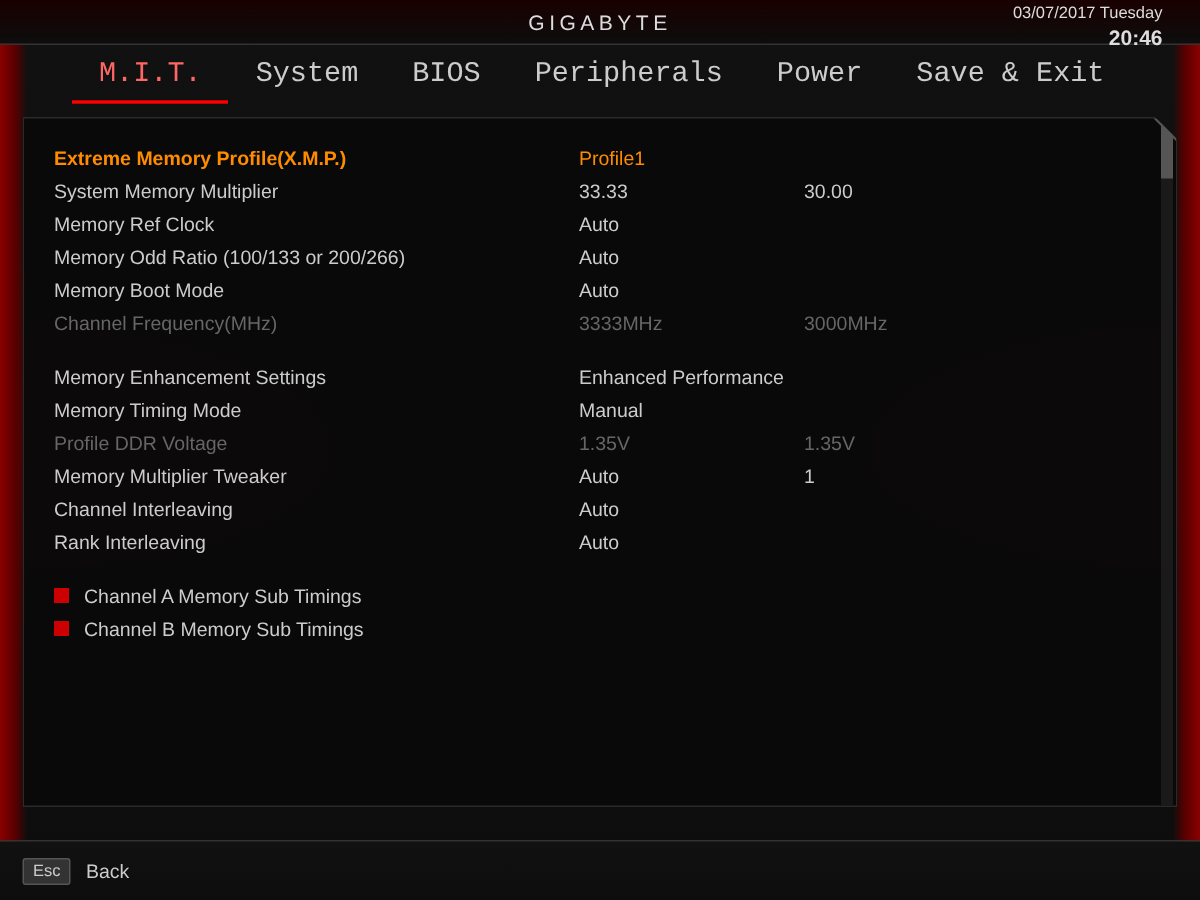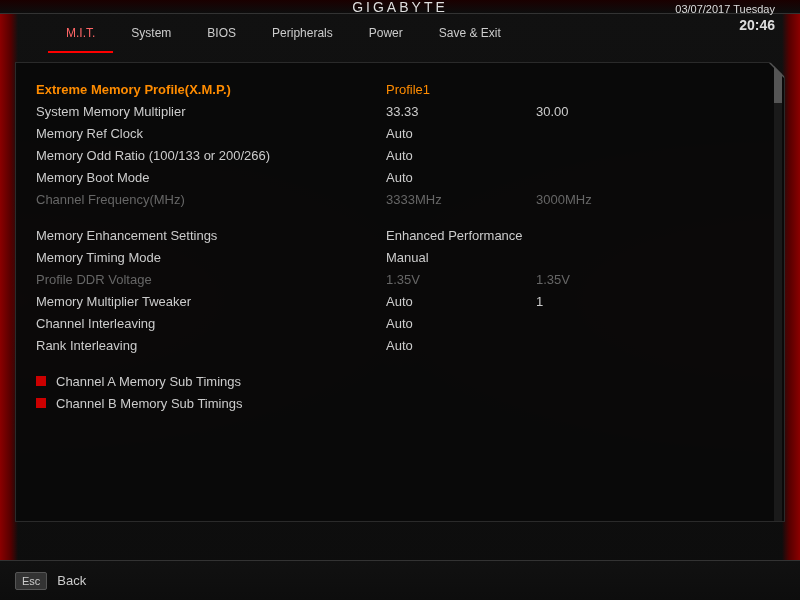--- a/index.html
+++ b/index.html
@@ -34,21 +34,21 @@
       position: absolute;
       right: 0; top: 0; bottom: 0;
       width: 18px;
       background: linear-gradient(270deg, #8b0000, #550000 60%, transparent);
       pointer-events: none;
     }
 
     
     .header {
       position: relative;
-      height: 14px;
+      height: 30px;
       display: flex;
       align-items: center;
       justify-content: center;
       background: linear-gradient(180deg, #1a0000 0%, #0d0d0d 100%);
       border-bottom: 1px solid #333;
     }
 
     .brand-title {
       color: #ddd;
       font-size: 14px;
@@ -93,24 +93,25 @@
       display: flex;
       gap: 0;
       flex: 1;
     }
 
     .nav-item {
       padding: 0 18px;
       height: 40px;
       line-height: 40px;
       color: #ccc;
-      font-size: 12px;
+      font-size: 19px;
       cursor: pointer;
       position: relative;
       white-space: nowrap;
+      font-family: Liberation Mono, monospace;
     }
 
     .nav-item.active {
       color: #ff6666;
       border-bottom: 2px solid #cc0000;
     }
 
     .nav-item.active::after {
       content: '';
       position: absolute;

